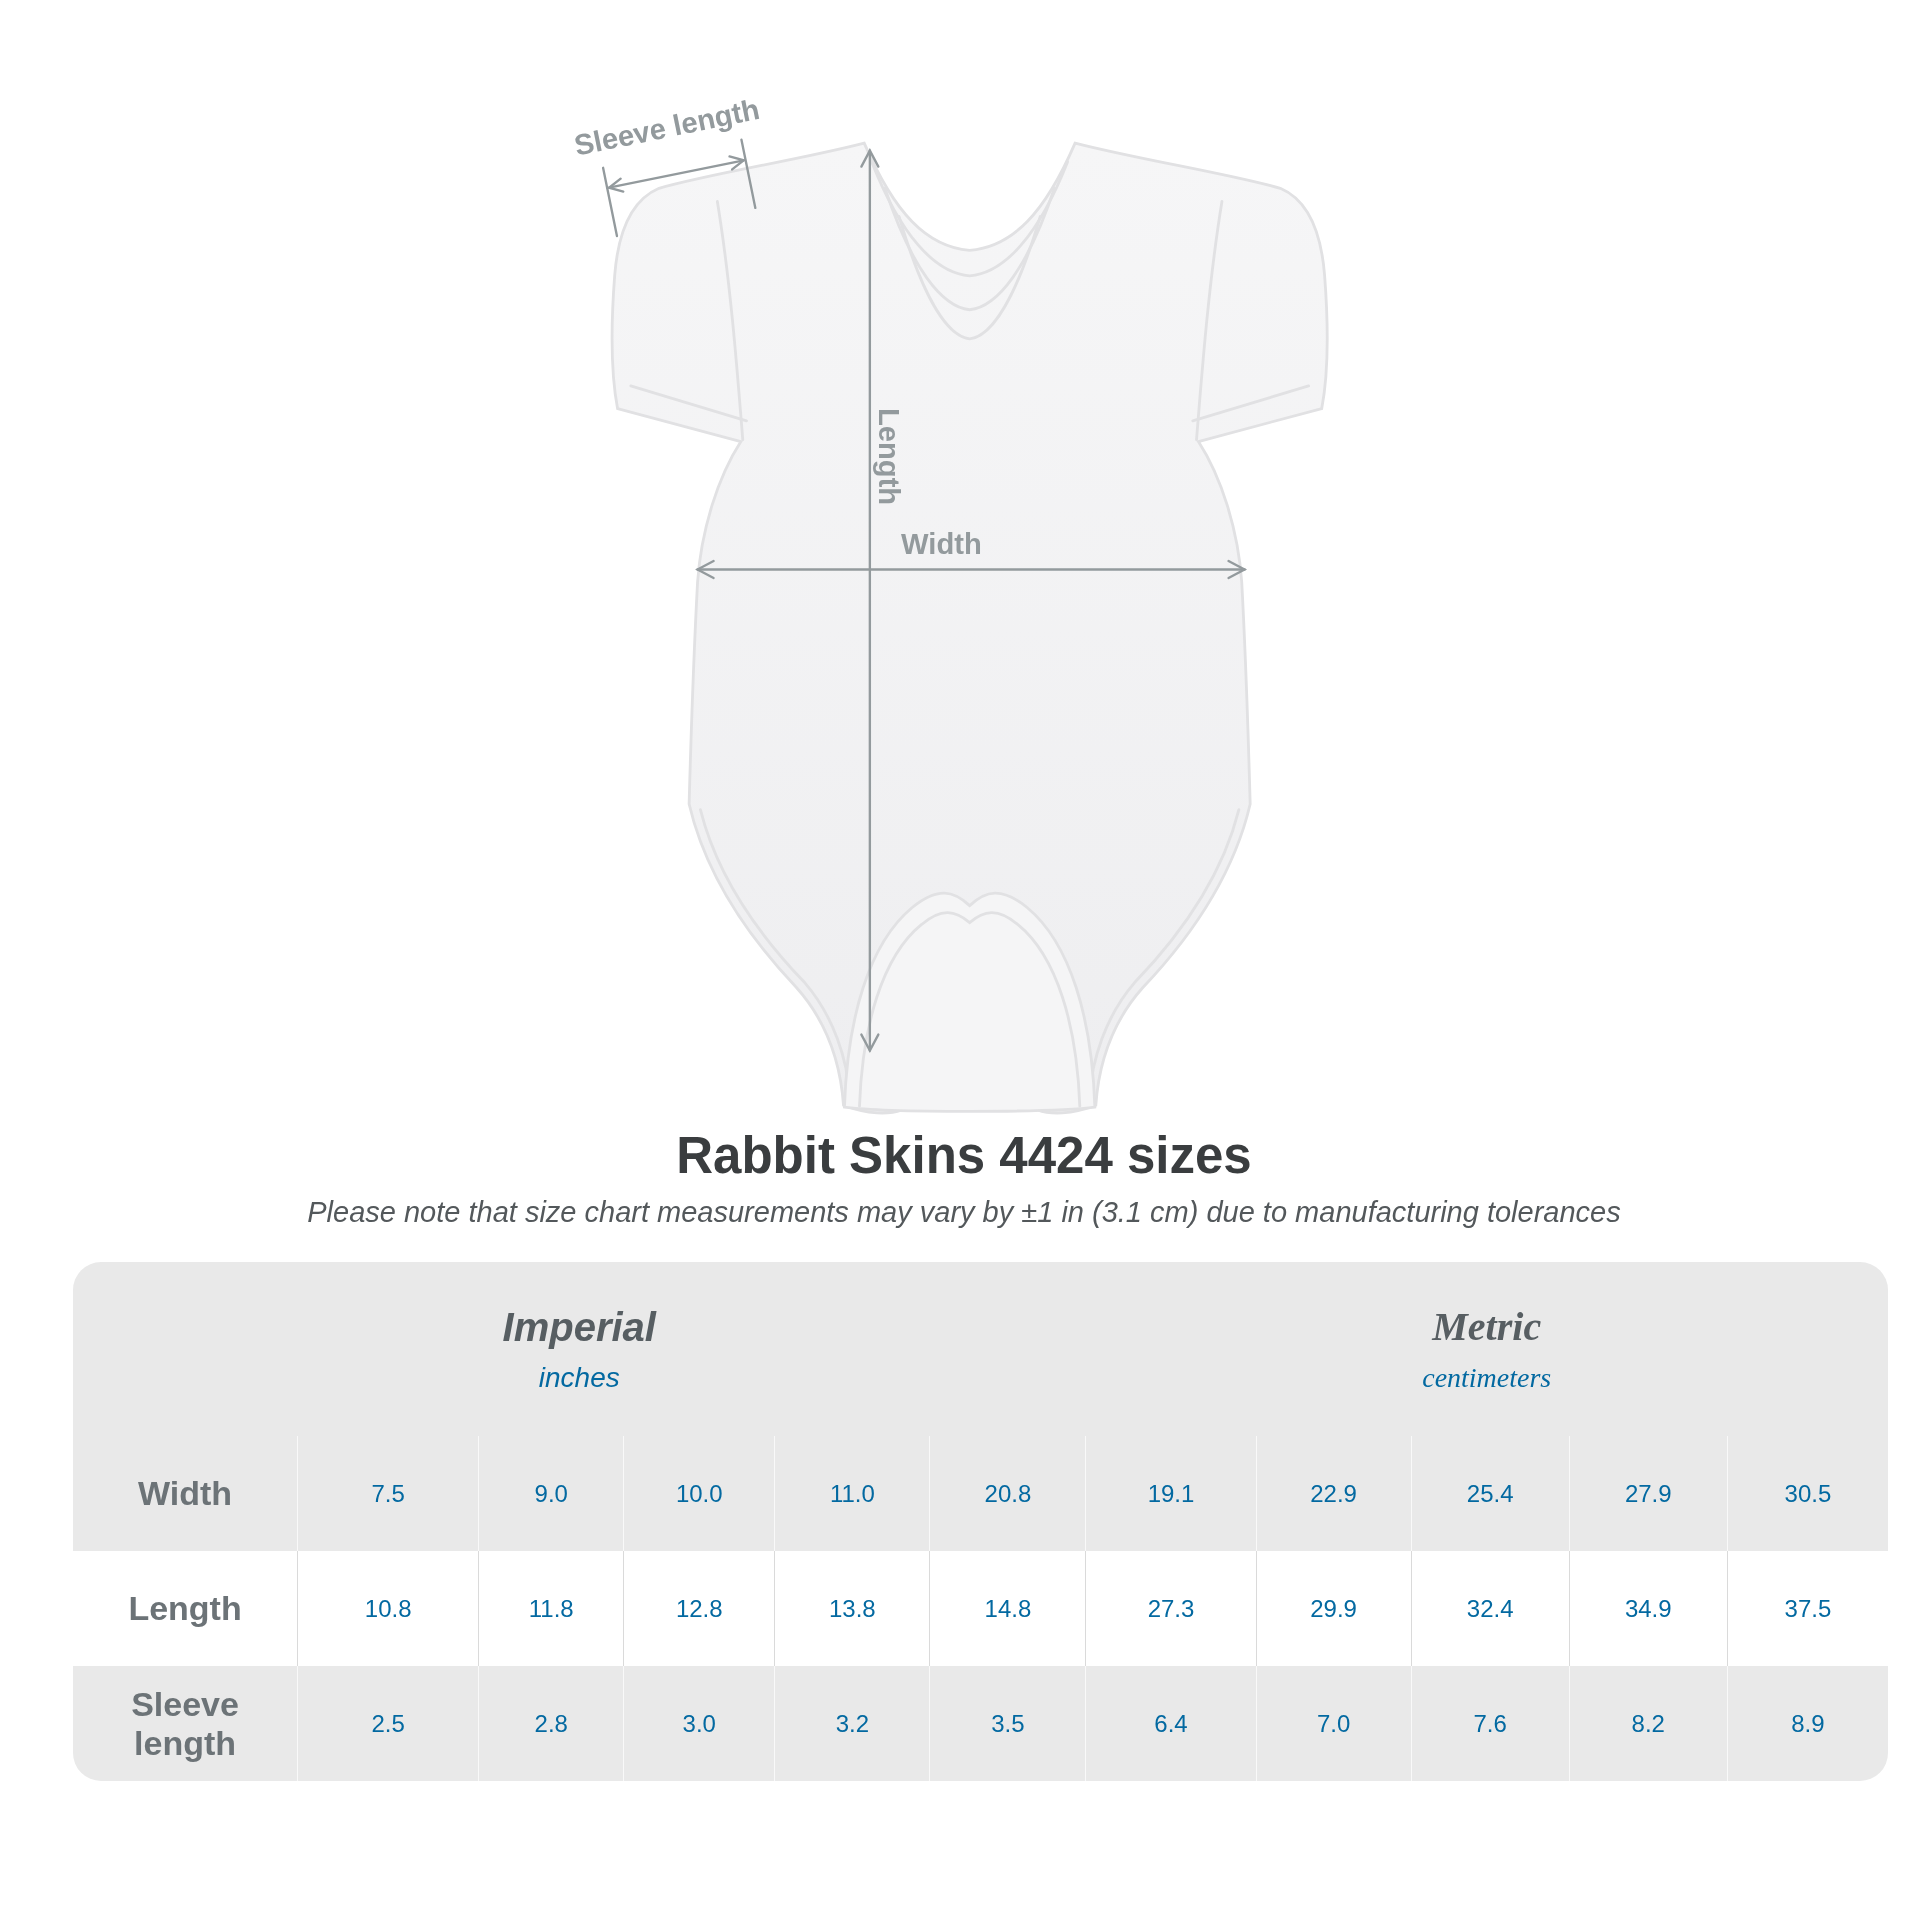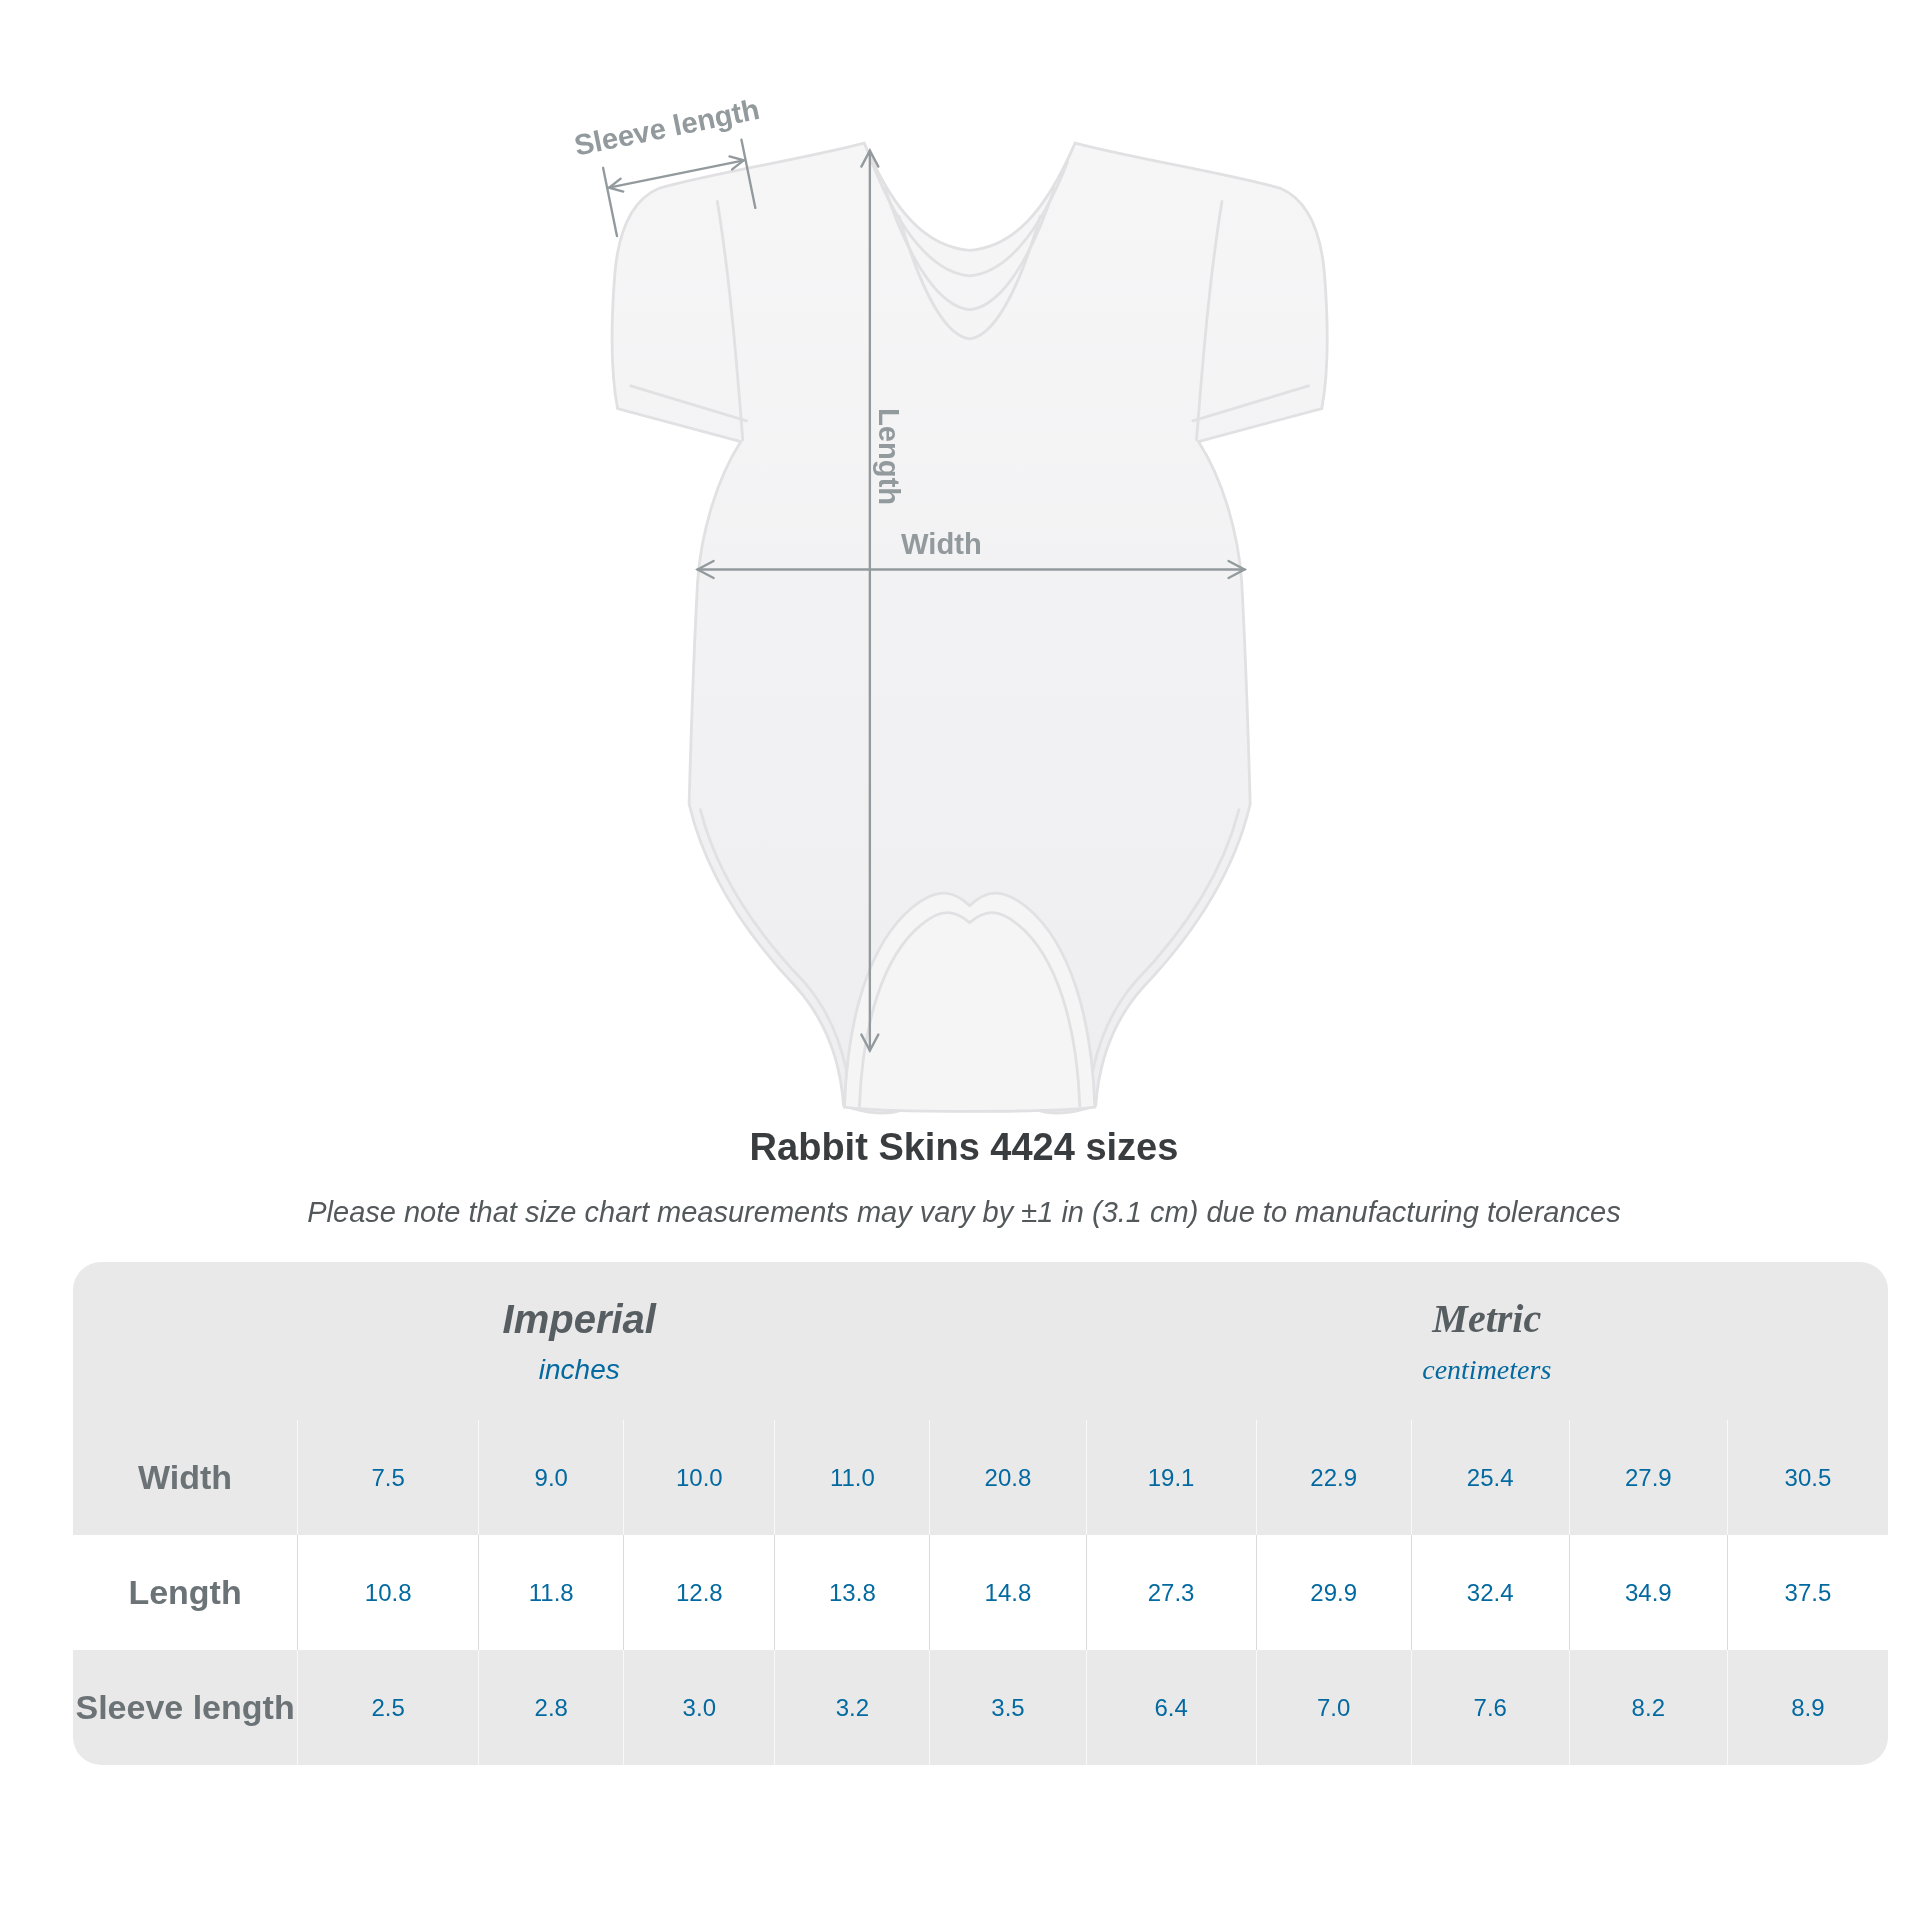--- a/index.html
+++ b/index.html
@@ -24,21 +24,21 @@
     font-size:31px;
     fill:#939a9d;
   }
   
   .title{
     position:absolute;
     top:1126px;
     left:0;
     width:100%;
     text-align:center;
-    font-size:38px;
+    font-size:51px;
     font-weight:bold;
     color:#3a3d3f;
     margin:0;
   }
   .subtitle{
     position:absolute;
     top:1196px;
     left:0;
     width:100%;
     text-align:center;
@@ -53,21 +53,21 @@
     left:73px;
     top:1262px;
     width:1815px;
     border-collapse:separate;
     border-spacing:0;
     table-layout:fixed;
   }
   table.size-chart td, table.size-chart th{
     text-align:center;
     vertical-align:middle;
-    padding:0;
+    padding:8px;
   }
   tr.band-row td{
     background:#e9e9e9;
     height:158px;
   }
   tr.band-row td.first{border-top-left-radius:28px;}
   tr.band-row td.last{border-top-right-radius:28px;font-family:Liberation Serif, serif;}
   .group-name{
     font-size:40px;
     font-weight:bold;

